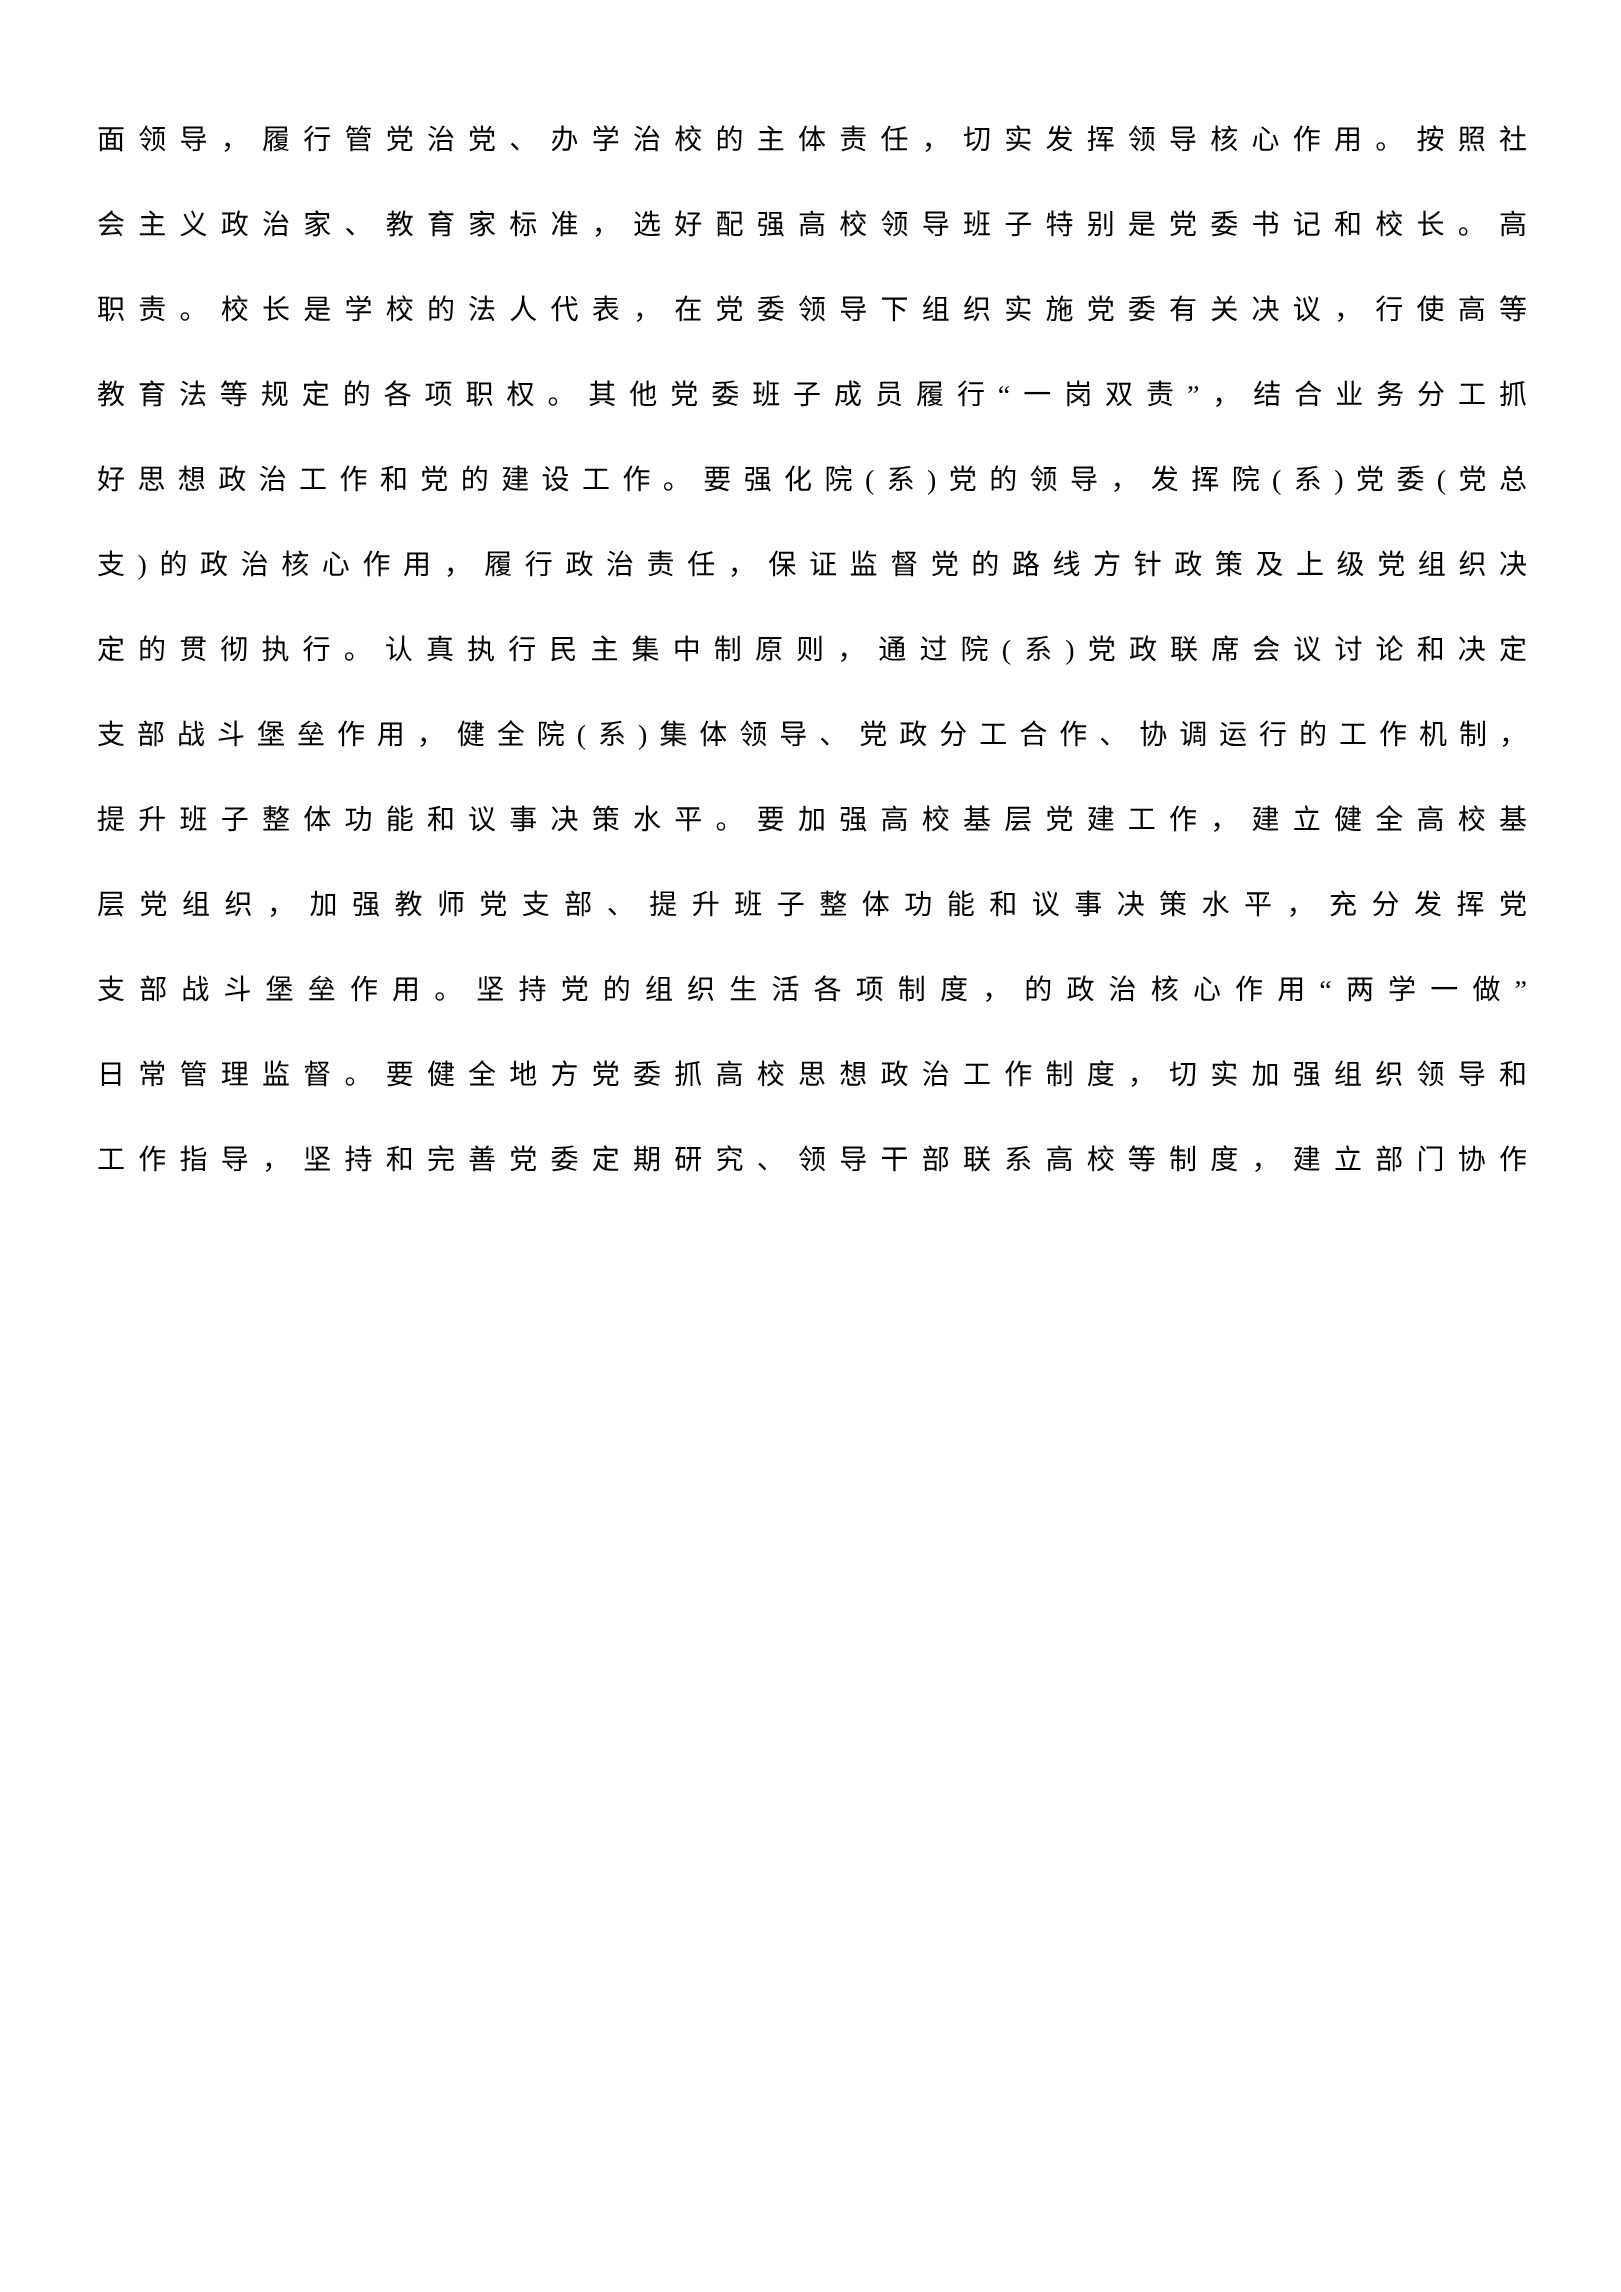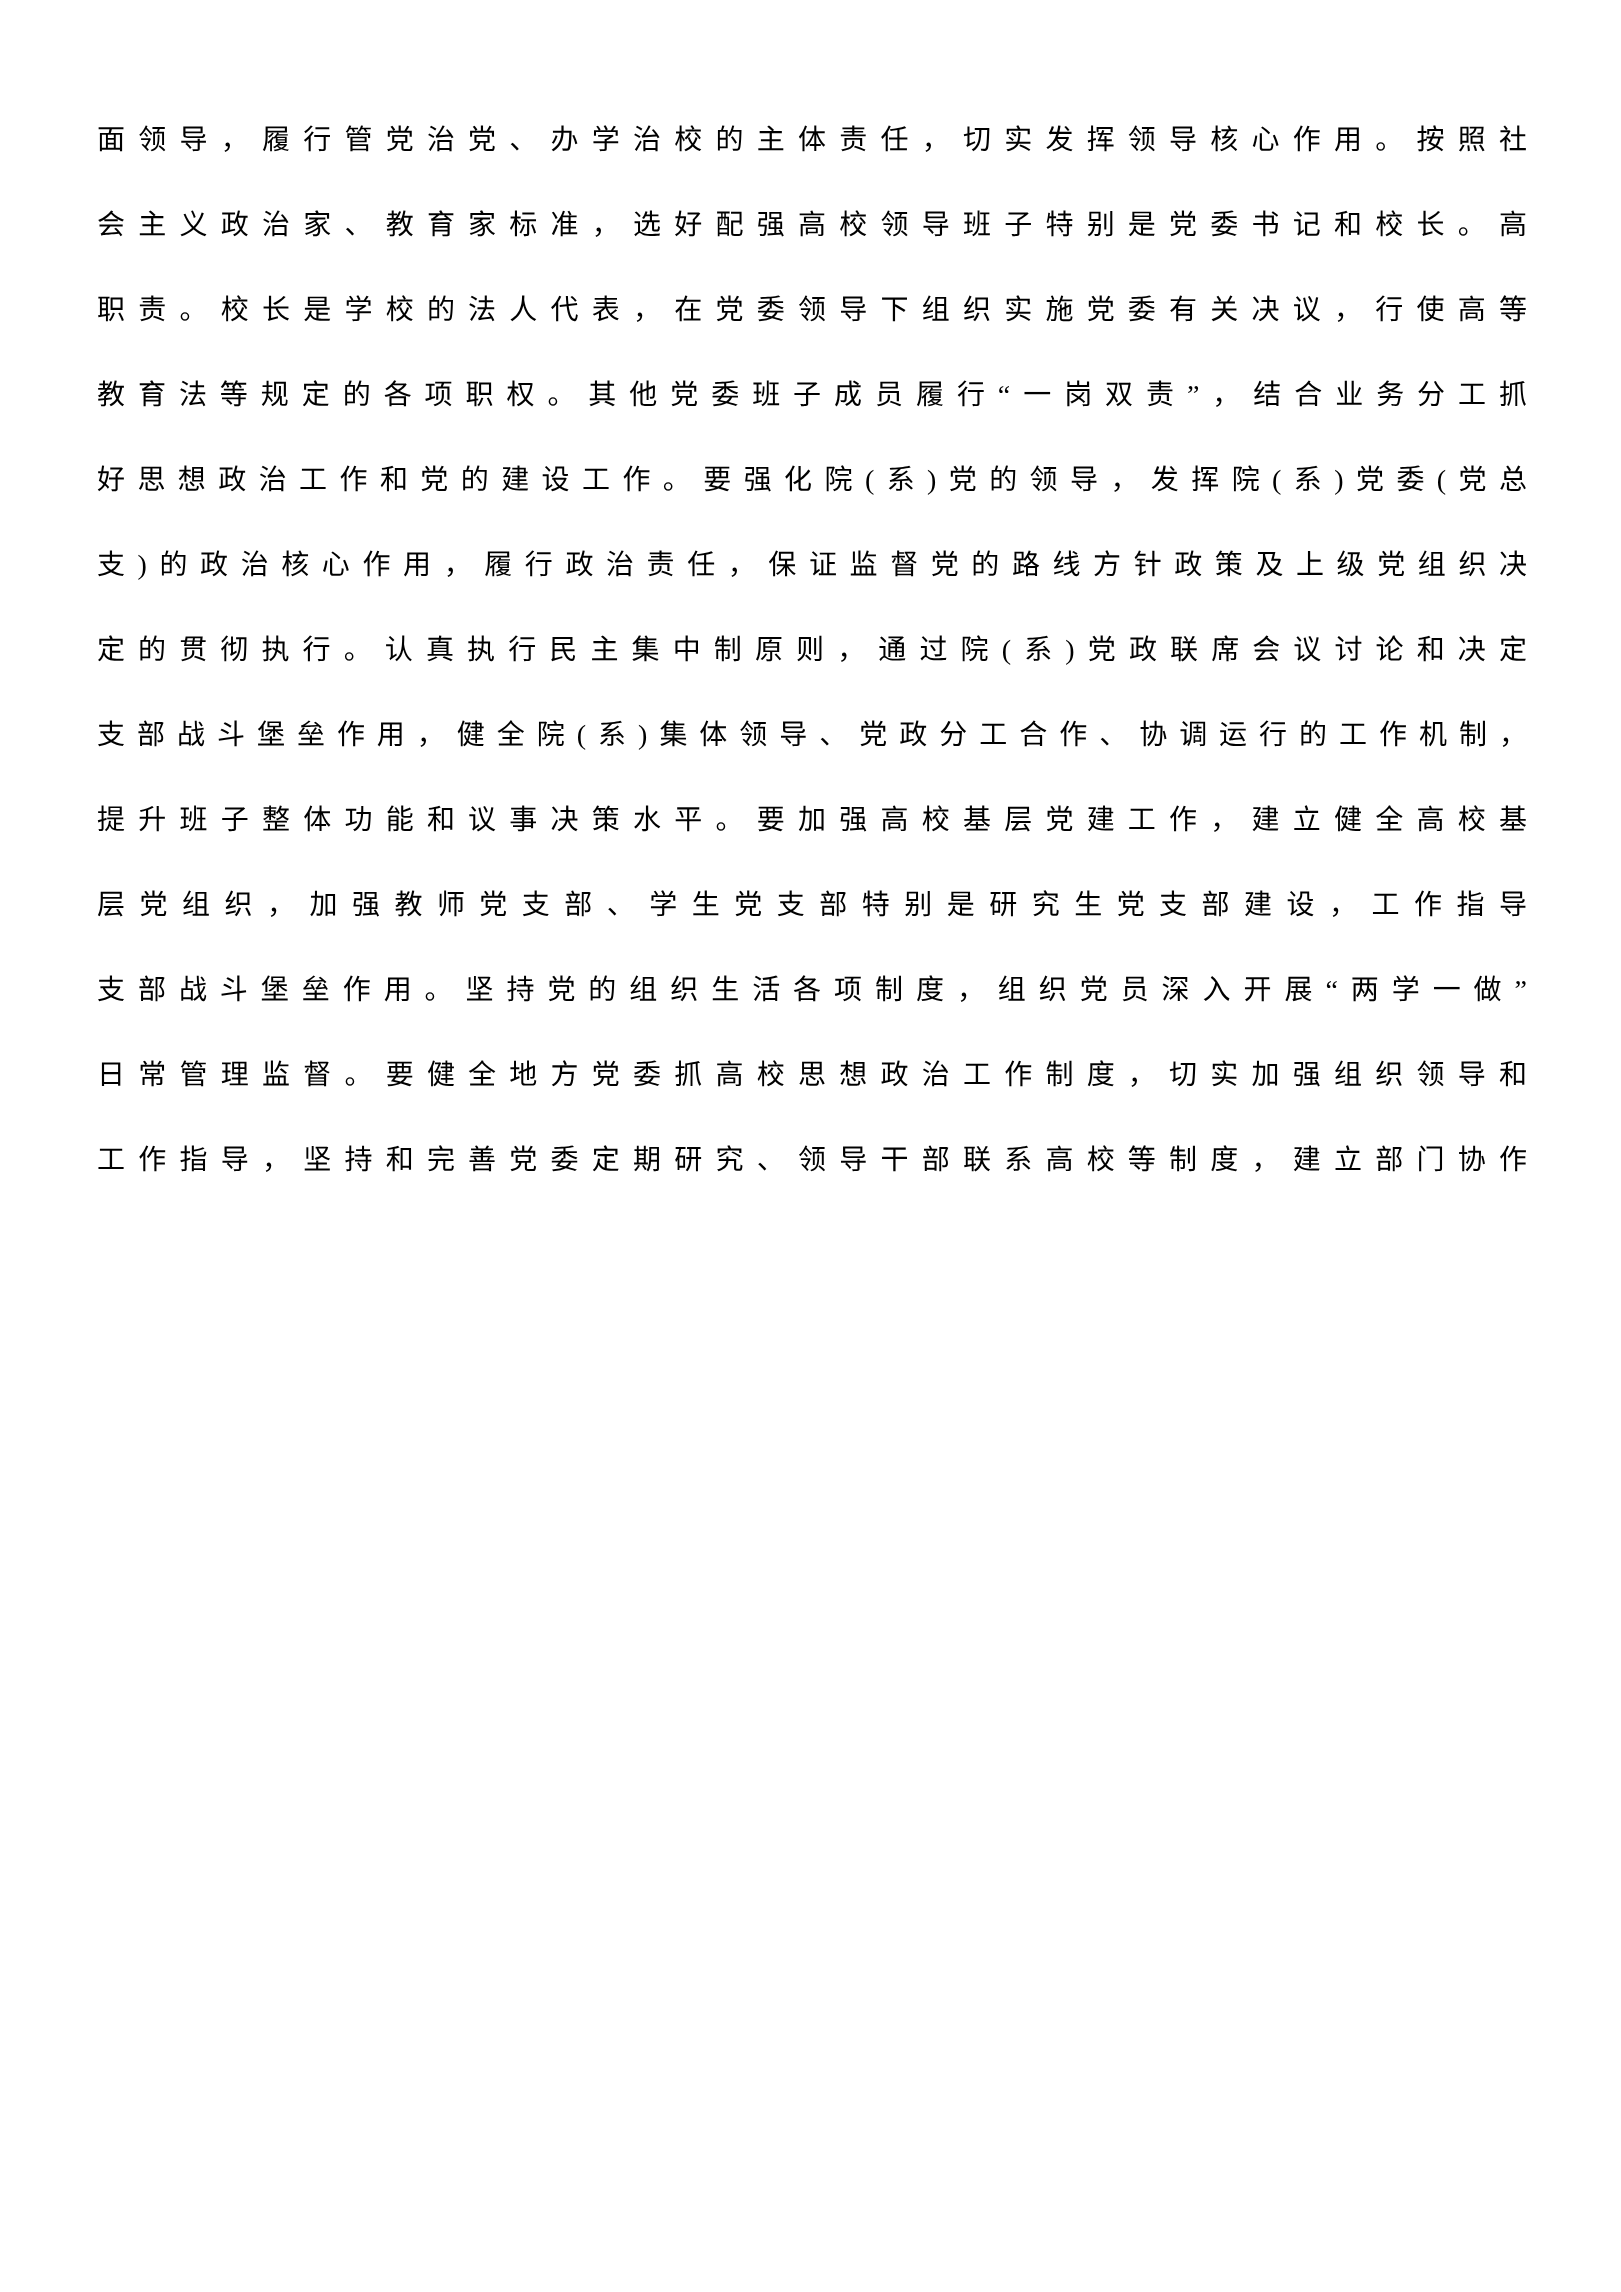--- a/index.html
+++ b/index.html
@@ -39,20 +39,20 @@
   <div class="text-block">
     <div class="line">面领导，履行管党治党、办学治校的主体责任，切实发挥领导核心作用。按照社</div>
     <div class="line">会主义政治家、教育家标准，选好配强高校领导班子特别是党委书记和校长。高</div>
     <div class="line">职责。校长是学校的法人代表，在党委领导下组织实施党委有关决议，行使高等</div>
     <div class="line">教育法等规定的各项职权。其他党委班子成员履行“一岗双责”，结合业务分工抓</div>
     <div class="line">好思想政治工作和党的建设工作。要强化院(系)党的领导，发挥院(系)党委(党总</div>
     <div class="line">支)的政治核心作用，履行政治责任，保证监督党的路线方针政策及上级党组织决</div>
     <div class="line">定的贯彻执行。认真执行民主集中制原则，通过院(系)党政联席会议讨论和决定</div>
     <div class="line">支部战斗堡垒作用，健全院(系)集体领导、党政分工合作、协调运行的工作机制，</div>
     <div class="line">提升班子整体功能和议事决策水平。要加强高校基层党建工作，建立健全高校基</div>
-    <div class="line">层党组织，加强教师党支部、学生党支部特别是研究生党支部建设，工作指导</div>
-    <div class="line">支部战斗堡垒作用。坚持党的组织生活各项制度，组织党员深入开展“两学一做”</div>
+    <div class="line">层党组织，加强教师党支部、提升班子整体功能和议事决策水平，充分发挥党</div>
+    <div class="line">支部战斗堡垒作用。坚持党的组织生活各项制度，的政治核心作用“两学一做”</div>
     <div class="line">日常管理监督。要健全地方党委抓高校思想政治工作制度，切实加强组织领导和</div>
     <div class="line">工作指导，坚持和完善党委定期研究、领导干部联系高校等制度，建立部门协作</div>
 
   </div>
 </div>
 
 
 </body></html>

